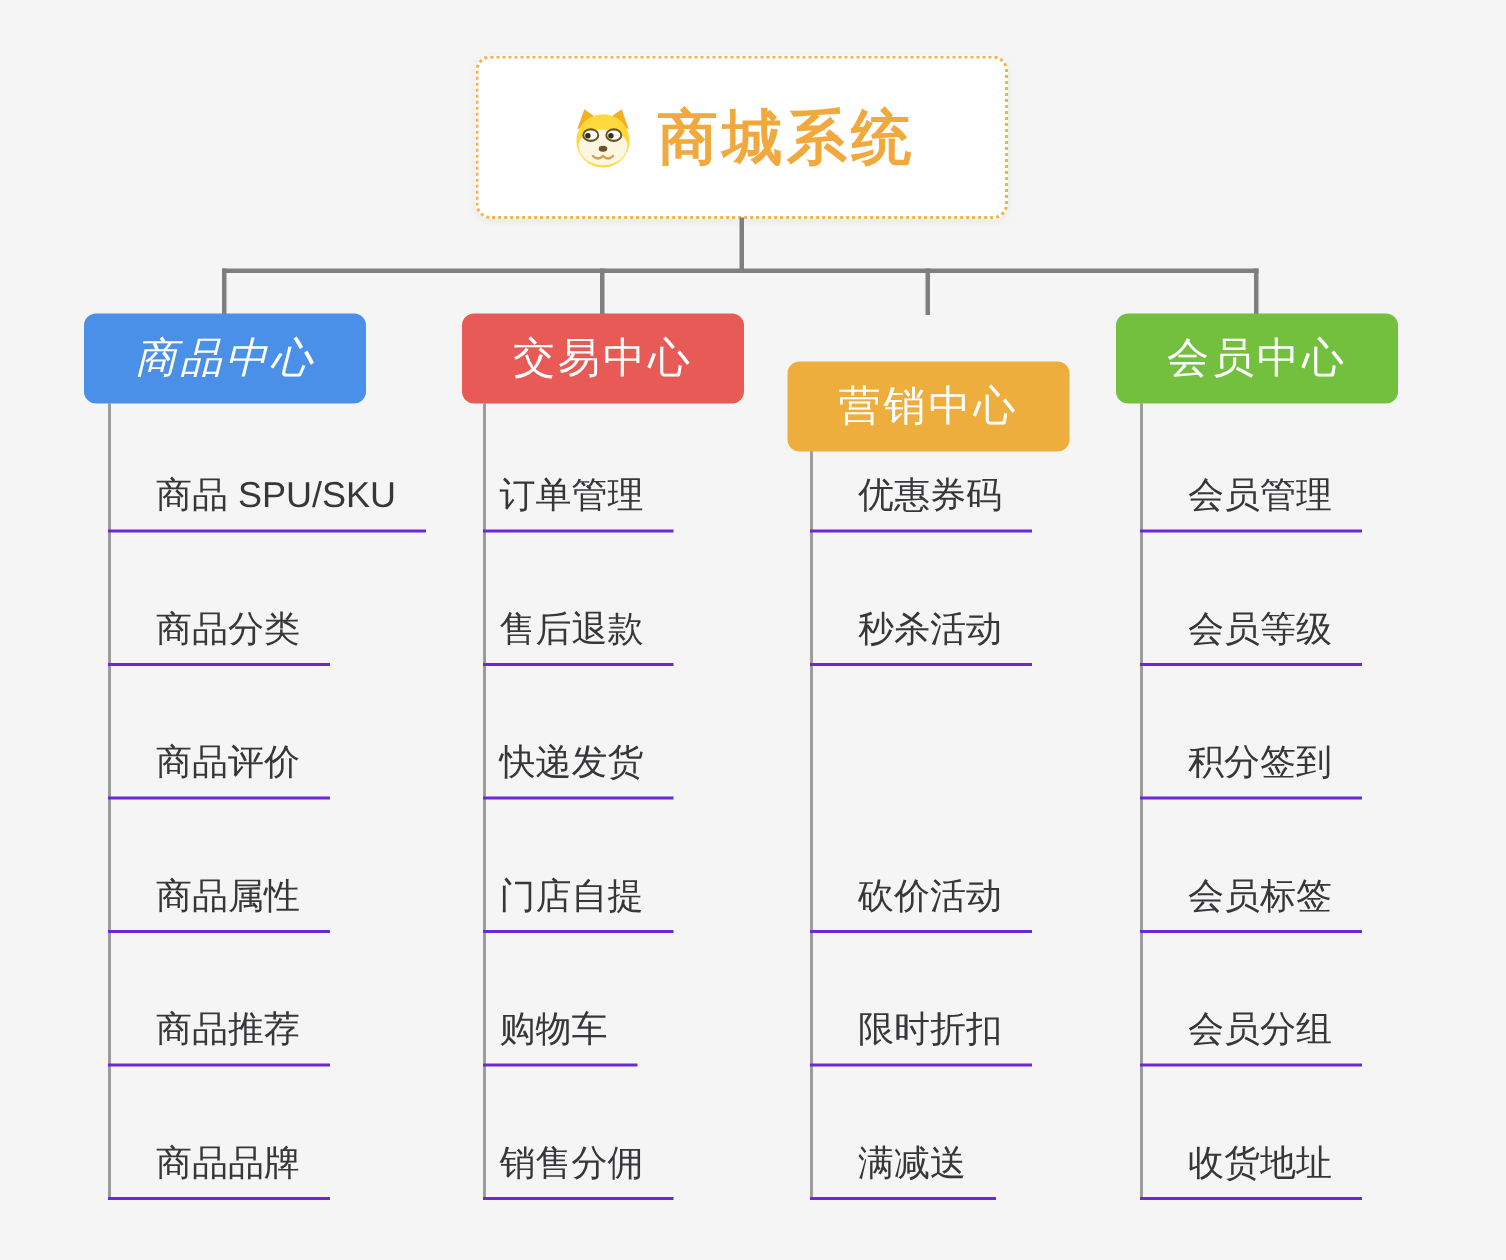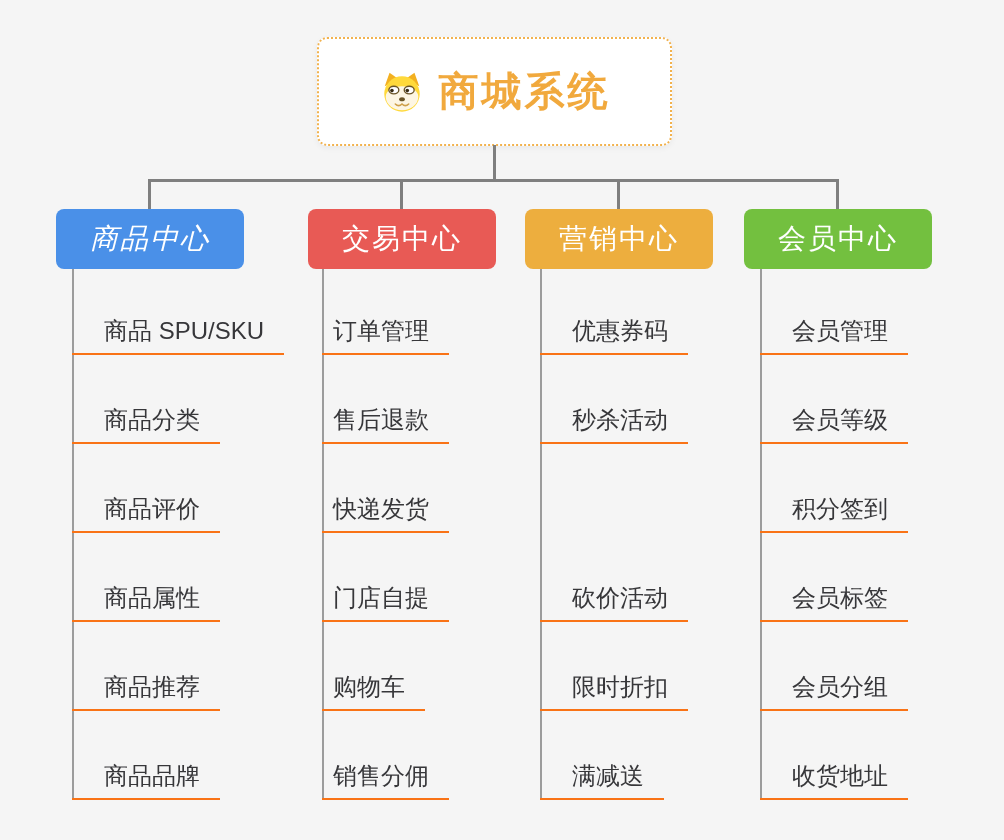--- a/index.html
+++ b/index.html
@@ -26,27 +26,27 @@
   .trunk { position:absolute; width:2px; top:269px; height:531px; background:#9c9c9c; }
   .trunk.c0 { left:72px; } .trunk.c1 { left:322px; } .trunk.c2 { left:540px; } .trunk.c3 { left:760px; }
   
   .branch-box {
     position:absolute; top:209px; width:188px; height:60px;
     border-radius:8px; display:flex; align-items:center; justify-content:center;
     color:#ffffff; font-size:28px; letter-spacing:2px; cursor:default;
   }
   .branch-box.c0 { left:56px;  background:#4a90e8;font-style:italic; }
   .branch-box.c1 { left:308px; background:#e85a55; }
-  .branch-box.c2 { left:525px; background:#edae3e; }
+  .branch-box.c2 { left:525px; background:#edae3e;margin-top:32px; }
   .branch-box.c3 { left:744px; background:#73c03f; }
   
   .leaf {
     position:absolute; white-space:nowrap;
     font-size:24px; line-height:32px; color:#37373a;
-    padding:0 20px 6px 32px; border-bottom:2px solid #f97316;
+    padding:0 20px 6px 32px; border-bottom:2px solid #6d28d9;
   }
   .leaf.c0 { left:72px; } .leaf.c1 { left:322px;padding-left:11px; } .leaf.c2 { left:540px; } .leaf.c3 { left:760px; }
   .leaf.r0 { top:315px; } .leaf.r1 { top:404px; } .leaf.r2 { top:493px; }
   .leaf.r3 { top:582px; } .leaf.r4 { top:671px; } .leaf.r5 { top:760px; }
 </style>
 </head>
 <body>
 
 <div class="canvas">
 

